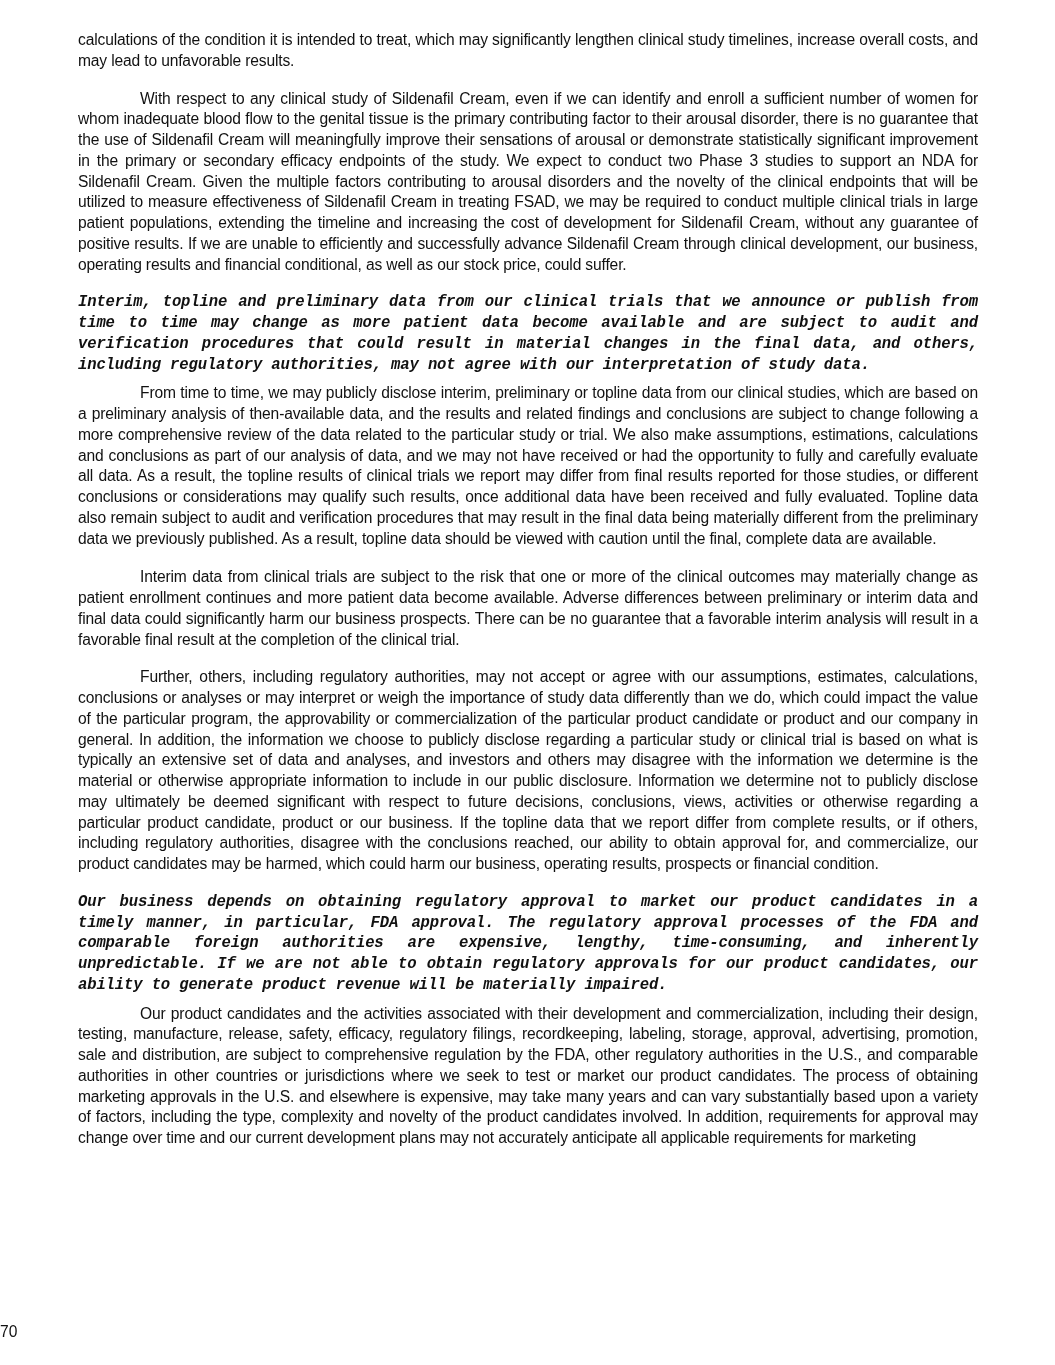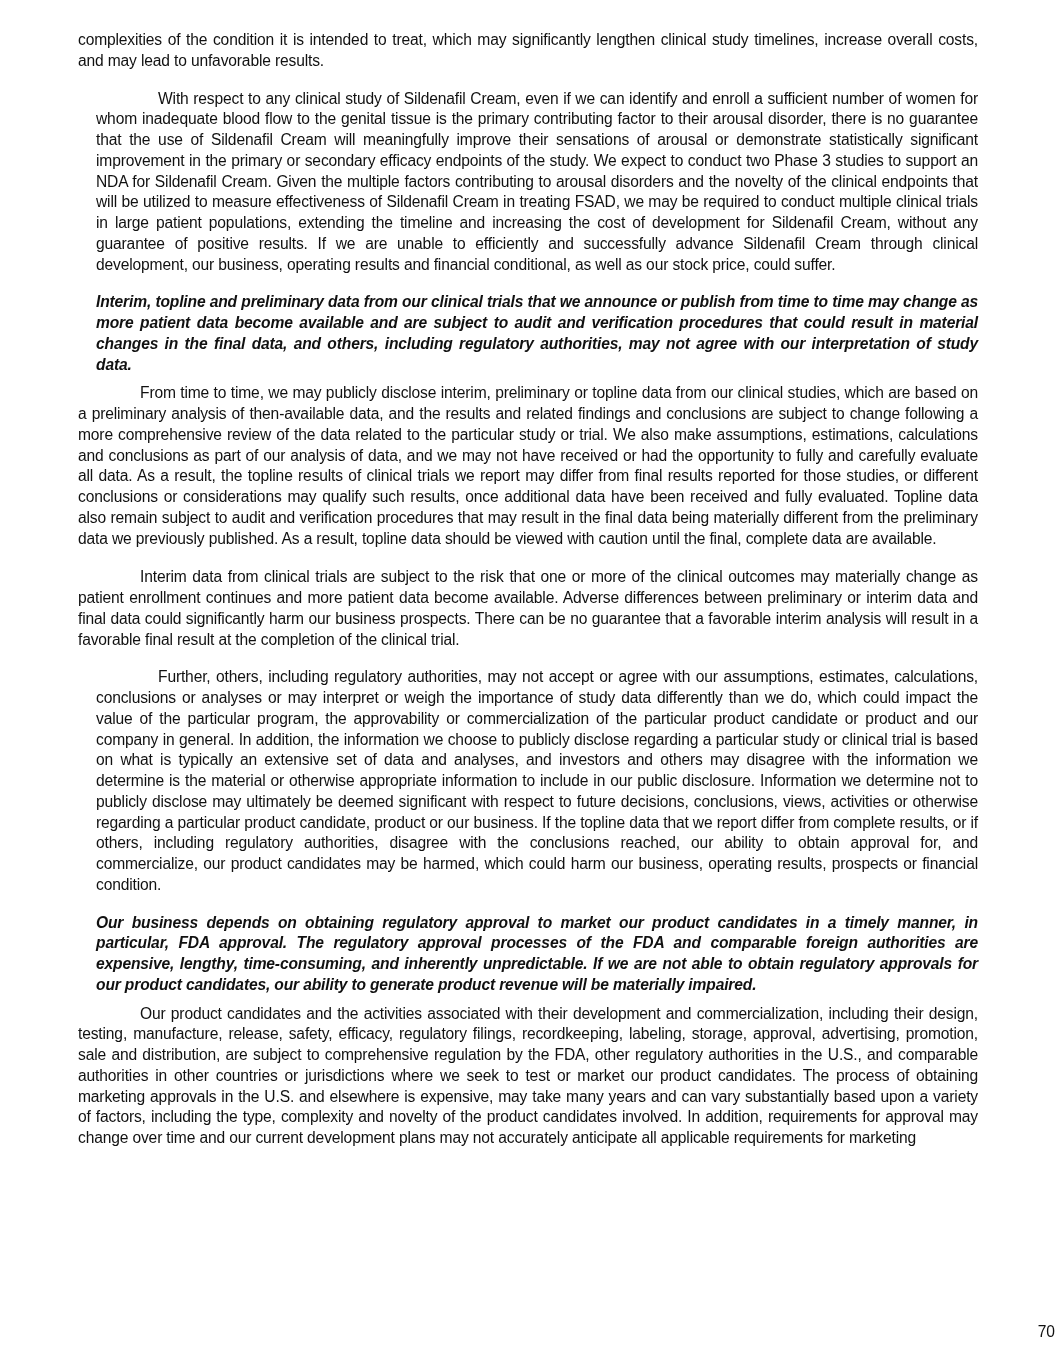--- a/index.html
+++ b/index.html
@@ -27,39 +27,40 @@
       line-height: 20.75px;
       text-align: justify;
       letter-spacing: -0.15px;
     }
     p.indent {
       text-indent: 62px;
     }
     p.heading {
       font-weight: bold;
       font-style: italic;
+      font-family: Liberation Mono, monospace;
     }
-    .gap-lg { margin-top: 17px; margin-left: 18px; }
+    .gap-lg { margin-top: 17px; }
     .gap-sm { margin-top: 8px; }
     .gap-md { margin-top: 18px; }
     .page-number {
       position: absolute;
       left: 0;
       width: 1055px;
       top: 1322px;
-      text-align: right;
+      text-align: left;
       font-size: 15.6px;
       line-height: 20px;
     }
   </style>
 </head>
 <body>
 
 <div class="page">
-  <p class="body-text">complexities of the condition it is intended to treat, which may significantly lengthen clinical study timelines, increase overall costs, and may lead to unfavorable results.</p>
+  <p class="body-text">calculations of the condition it is intended to treat, which may significantly lengthen clinical study timelines, increase overall costs, and may lead to unfavorable results.</p>
 
   <p class="body-text indent gap-lg">With respect to any clinical study of Sildenafil Cream, even if we can identify and enroll a sufficient number of women for whom inadequate blood flow to the genital tissue is the primary contributing factor to their arousal disorder, there is no guarantee that the use of Sildenafil Cream will meaningfully improve their sensations of arousal or demonstrate statistically significant improvement in the primary or secondary efficacy endpoints of the study. We expect to conduct two Phase 3 studies to support an NDA for Sildenafil Cream. Given the multiple factors contributing to arousal disorders and the novelty of the clinical endpoints that will be utilized to measure effectiveness of Sildenafil Cream in treating FSAD, we may be required to conduct multiple clinical trials in large patient populations, extending the timeline and increasing the cost of development for Sildenafil Cream, without any guarantee of positive results. If we are unable to efficiently and successfully advance Sildenafil Cream through clinical development, our business, operating results and financial conditional, as well as our stock price, could suffer.</p>
 
   <p class="heading gap-lg">Interim, topline and preliminary data from our clinical trials that we announce or publish from time to time may change as more patient data become available and are subject to audit and verification procedures that could result in material changes in the final data, and others, including regulatory authorities, may not agree with our interpretation of study data.</p>
 
   <p class="body-text indent gap-sm">From time to time, we may publicly disclose interim, preliminary or topline data from our clinical studies, which are based on a preliminary analysis of then-available data, and the results and related findings and conclusions are subject to change following a more comprehensive review of the data related to the particular study or trial. We also make assumptions, estimations, calculations and conclusions as part of our analysis of data, and we may not have received or had the opportunity to fully and carefully evaluate all data. As a result, the topline results of clinical trials we report may differ from final results reported for those studies, or different conclusions or considerations may qualify such results, once additional data have been received and fully evaluated. Topline data also remain subject to audit and verification procedures that may result in the final data being materially different from the preliminary data we previously published. As a result, topline data should be viewed with caution until the final, complete data are available.</p>
 
   <p class="body-text indent gap-md">Interim data from clinical trials are subject to the risk that one or more of the clinical outcomes may materially change as patient enrollment continues and more patient data become available. Adverse differences between preliminary or interim data and final data could significantly harm our business prospects. There can be no guarantee that a favorable interim analysis will result in a favorable final result at the completion of the clinical trial.</p>
 
   <p class="body-text indent gap-lg">Further, others, including regulatory authorities, may not accept or agree with our assumptions, estimates, calculations, conclusions or analyses or may interpret or weigh the importance of study data differently than we do, which could impact the value of the particular program, the approvability or commercialization of the particular product candidate or product and our company in general. In addition, the information we choose to publicly disclose regarding a particular study or clinical trial is based on what is typically an extensive set of data and analyses, and investors and others may disagree with the information we determine is the material or otherwise appropriate information to include in our public disclosure. Information we determine not to publicly disclose may ultimately be deemed significant with respect to future decisions, conclusions, views, activities or otherwise regarding a particular product candidate, product or our business. If the topline data that we report differ from complete results, or if others, including regulatory authorities, disagree with the conclusions reached, our ability to obtain approval for, and commercialize, our product candidates may be harmed, which could harm our business, operating results, prospects or financial condition.</p>

